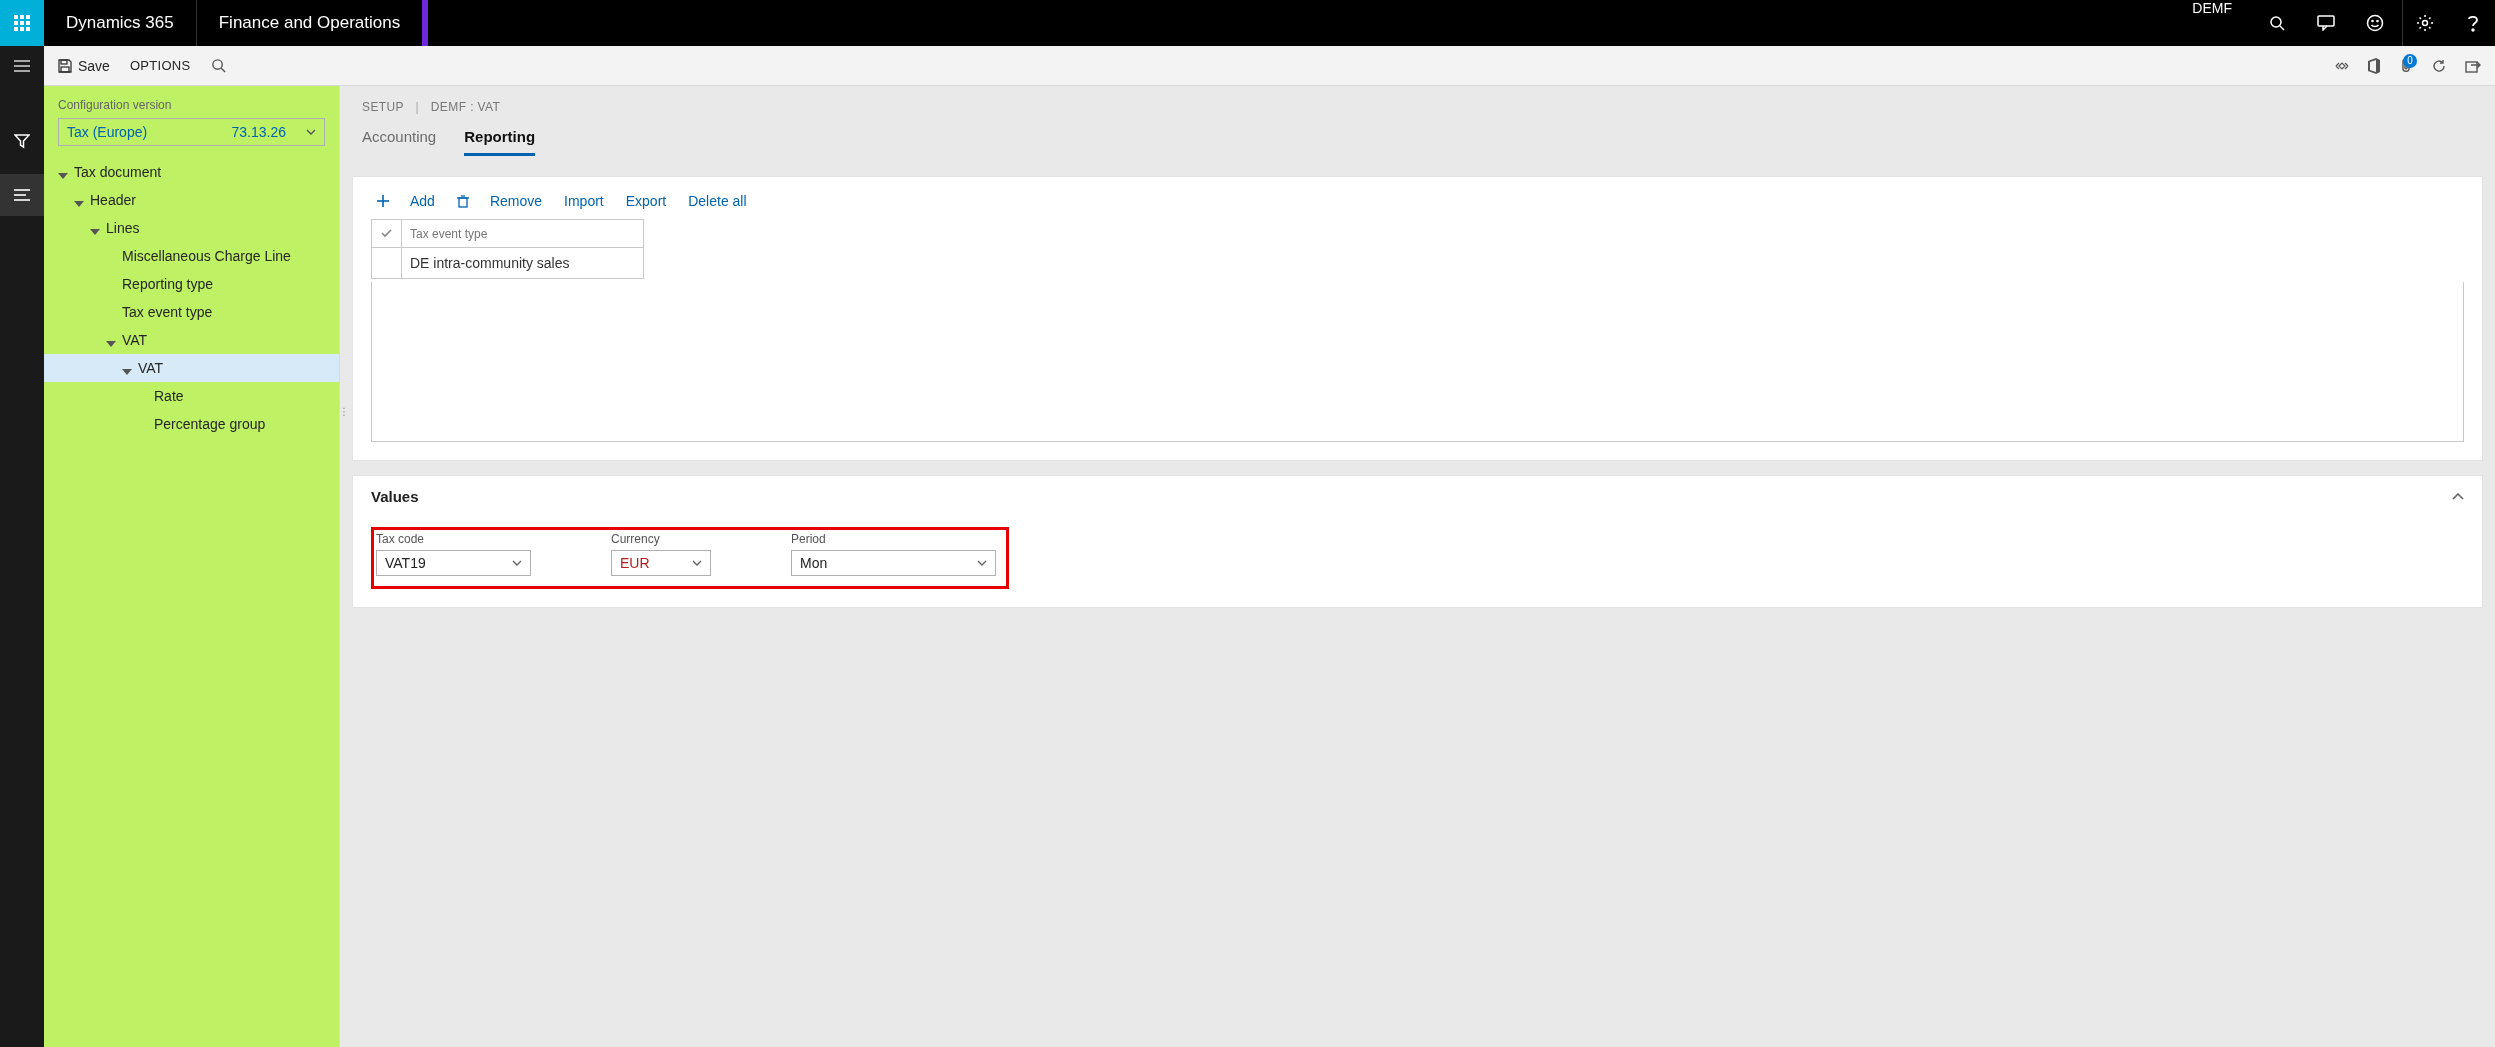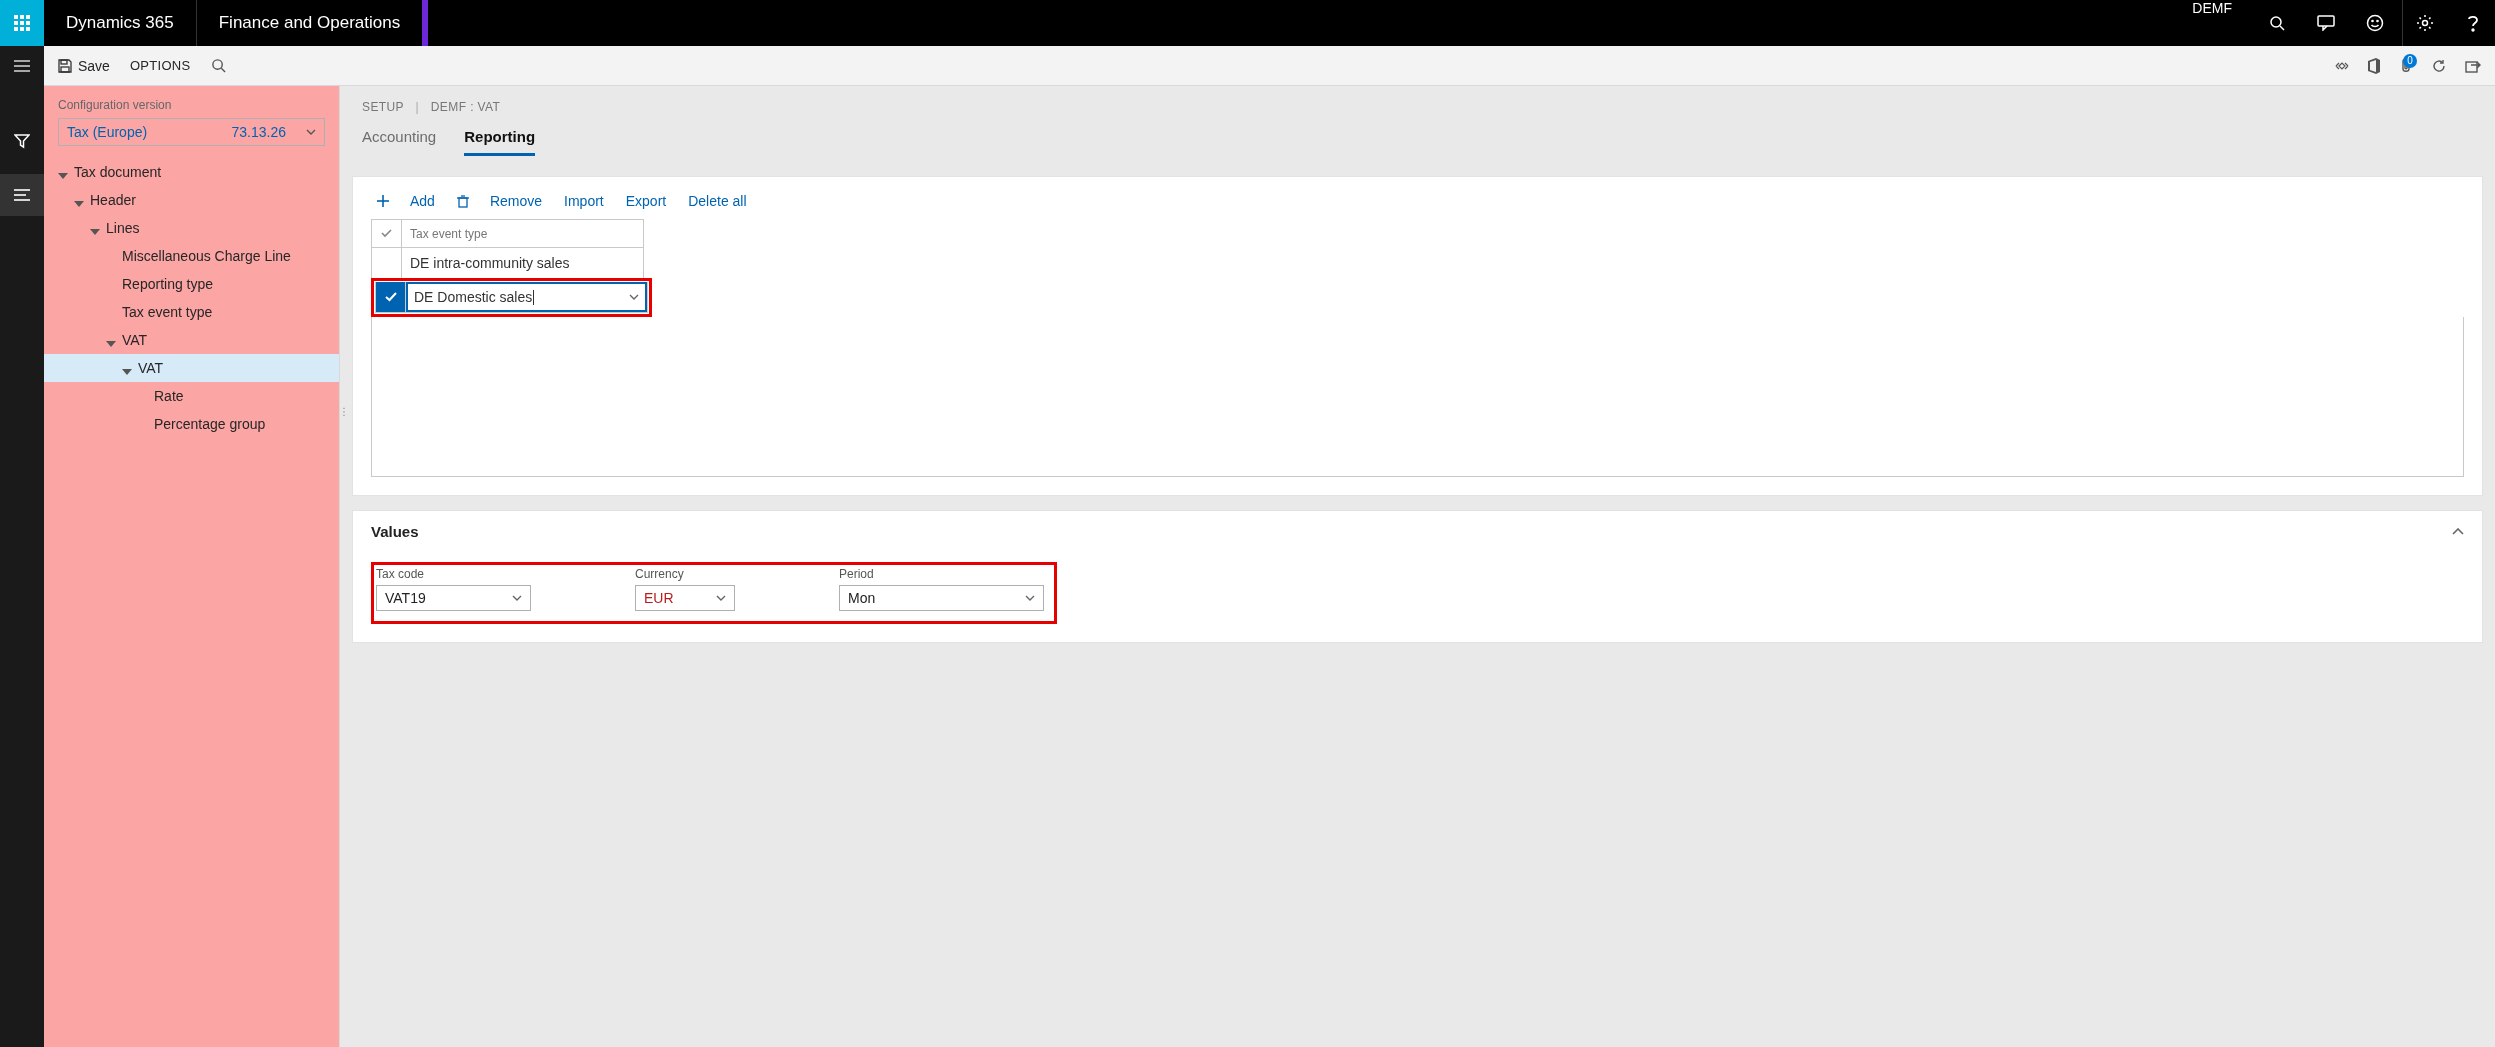--- a/index.html
+++ b/index.html
@@ -26,21 +26,21 @@
   .main-col { flex: 1; display: flex; flex-direction: column; min-width: 0; }
   .action-bar { height: 40px; background: #f3f3f3; border-bottom: 1px solid #d9d9d9; display: flex; align-items: center; padding: 0 14px; gap: 20px; font-size: 14px; color: #262626; }
   .action-bar .save-btn { display: flex; align-items: center; gap: 6px; cursor: pointer; }
   .action-bar .options-btn { cursor: pointer; text-transform: uppercase; letter-spacing: .3px; font-size: 13px; }
   .action-bar .search-btn { cursor: pointer; }
   .action-bar .right-icons { margin-left: auto; display: flex; align-items: center; gap: 18px; color: #555;}
   .action-bar .right-icons .rbtn { cursor: pointer; position: relative; }
   .action-bar .badge-dot { position: absolute; top: -4px; right: -4px; width: 14px; height: 14px; background: #0078d4; color: #fff; font-size: 10px; border-radius: 50%; display: flex; align-items: center; justify-content: center; }
   
   .body-split { flex: 1; display: flex; min-height: 0; }
-  .config-panel { width: 296px; background: #fca5a5; border-right: 1px solid #d9d9d9; padding: 12px 0 0 0; font-size: 14px; color: #262626; overflow: auto; }
+  .config-panel { width: 296px; background: #bef264; border-right: 1px solid #d9d9d9; padding: 12px 0 0 0; font-size: 14px; color: #262626; overflow: auto; }
   .config-panel .label { font-size: 12px; color: #666; padding: 0 14px 6px 14px; }
   .config-panel .dropdown { margin: 0 14px 10px 14px; height: 28px; border: 1px solid #b0b0b0; display: flex; align-items: center; padding: 0 8px; justify-content: space-between; cursor: pointer; }
   .config-panel .dropdown .ver { color: #0063b1; margin-left: auto; padding-right: 20px; }
   .tree { padding: 2px 0; }
   .tree-row { display: flex; align-items: center; height: 28px; padding-right: 10px; cursor: pointer; white-space: nowrap; }
   .tree-row.selected { background: #d6eaf8; }
   .tree-row .caret { width: 10px; height: 10px; margin-right: 6px; flex: 0 0 auto; }
   .tree-row .caret.open::before { content: ""; display: inline-block; border-left: 5px solid transparent; border-right: 5px solid transparent; border-top: 6px solid #555; transform: translateY(-1px); }
   .tree-row .caret.none::before { content: ""; }
   .tree-row .lbl { }
@@ -70,21 +70,21 @@
   .cond-table .row:last-child { border-bottom: none; }
   
   .cond-wrap-hl { border: 3px solid #e60000; display: inline-block; padding: 1px; margin-top: -1px; }
   .cond-table .row.selected .chk-col { background: #0063b1; color: #fff; }
   .cond-table .row.selected .txt-col { border: 2px solid #0063b1; padding: 0; }
   .cond-table .row.selected .txt-col .inner { flex:1; display:flex; align-items:center; padding: 0 6px; position: relative; }
   .cond-table .row.selected .txt-col .inner .dd { position: absolute; right: 6px; color: #666; pointer-events: none; }
   .cond-spacer { height: 160px; border: 1px solid #c9c9c9; border-top: none; width: 100%; }
   
   .values-hl { border: 3px solid #e60000; padding: 2px 10px 10px 2px; display: inline-block; }
-  .values-grid { display: flex; gap: 104px; }
+  .values-grid { display: flex; gap: 80px; }
   .fld { display: flex; flex-direction: column; gap: 4px; width: 155px; }
   .fld .flabel { font-size: 12px; color: #555; }
   .fld .fctrl { height: 26px; border: 1px solid #b0b0b0; display: flex; align-items: center; padding: 0 8px; font-size: 14px; color: #222; justify-content: space-between; cursor: pointer; }
   .fld.eur .fctrl { color: #b91c1c; }
   .fld.wide { width: 205px; }
   
   svg { display: block; }
 </style>
 </head>
 <body>
@@ -317,42 +317,20 @@
                         <path d="M1 4 L4 7 L10 1"></path>
                       </svg>
                   </div>
                   <div class="txt-col">Tax event type</div>
                 </div>
                 <div class="row">
                   <div class="chk-col"></div>
                   <div class="txt-col">DE intra-community sales</div>
                 </div>
               </div>
-              <div class="cond-wrap-hl">
-                <div class="cond-table" style="border-top:none;">
-                  <div class="row selected">
-                    <div class="chk-col">
-                      <svg width="12" height="10" viewBox="0 0 12 10" fill="none" stroke="#fff" stroke-width="2">
-                          <path d="M1 5 L4.5 8 L11 1"></path>
-                        </svg>
-                    </div>
-                    <div class="txt-col">
-                      <div class="inner">
-                        <span>DE Domestic sales</span>
-                          <span style="border-left:1px solid #333; height:15px; margin-left:1px;"></span>
-                        <span class="dd">
-                          <svg width="10" height="6" viewBox="0 0 10 6" fill="none" stroke="#666" stroke-width="1.4">
-                              <path d="M1 1 L5 5 L9 1"></path>
-                            </svg>
-                        </span>
-                      </div>
-                    </div>
-                  </div>
-                </div>
-              </div>
             </div>
             <div class="cond-spacer"></div>
           </div>
         </div>
 
         <div class="card">
           <div class="card-head">
             <span>Values</span>
             <span class="chev">
               <svg width="12" height="8" viewBox="0 0 12 8" fill="none" stroke="#666" stroke-width="1.6">

